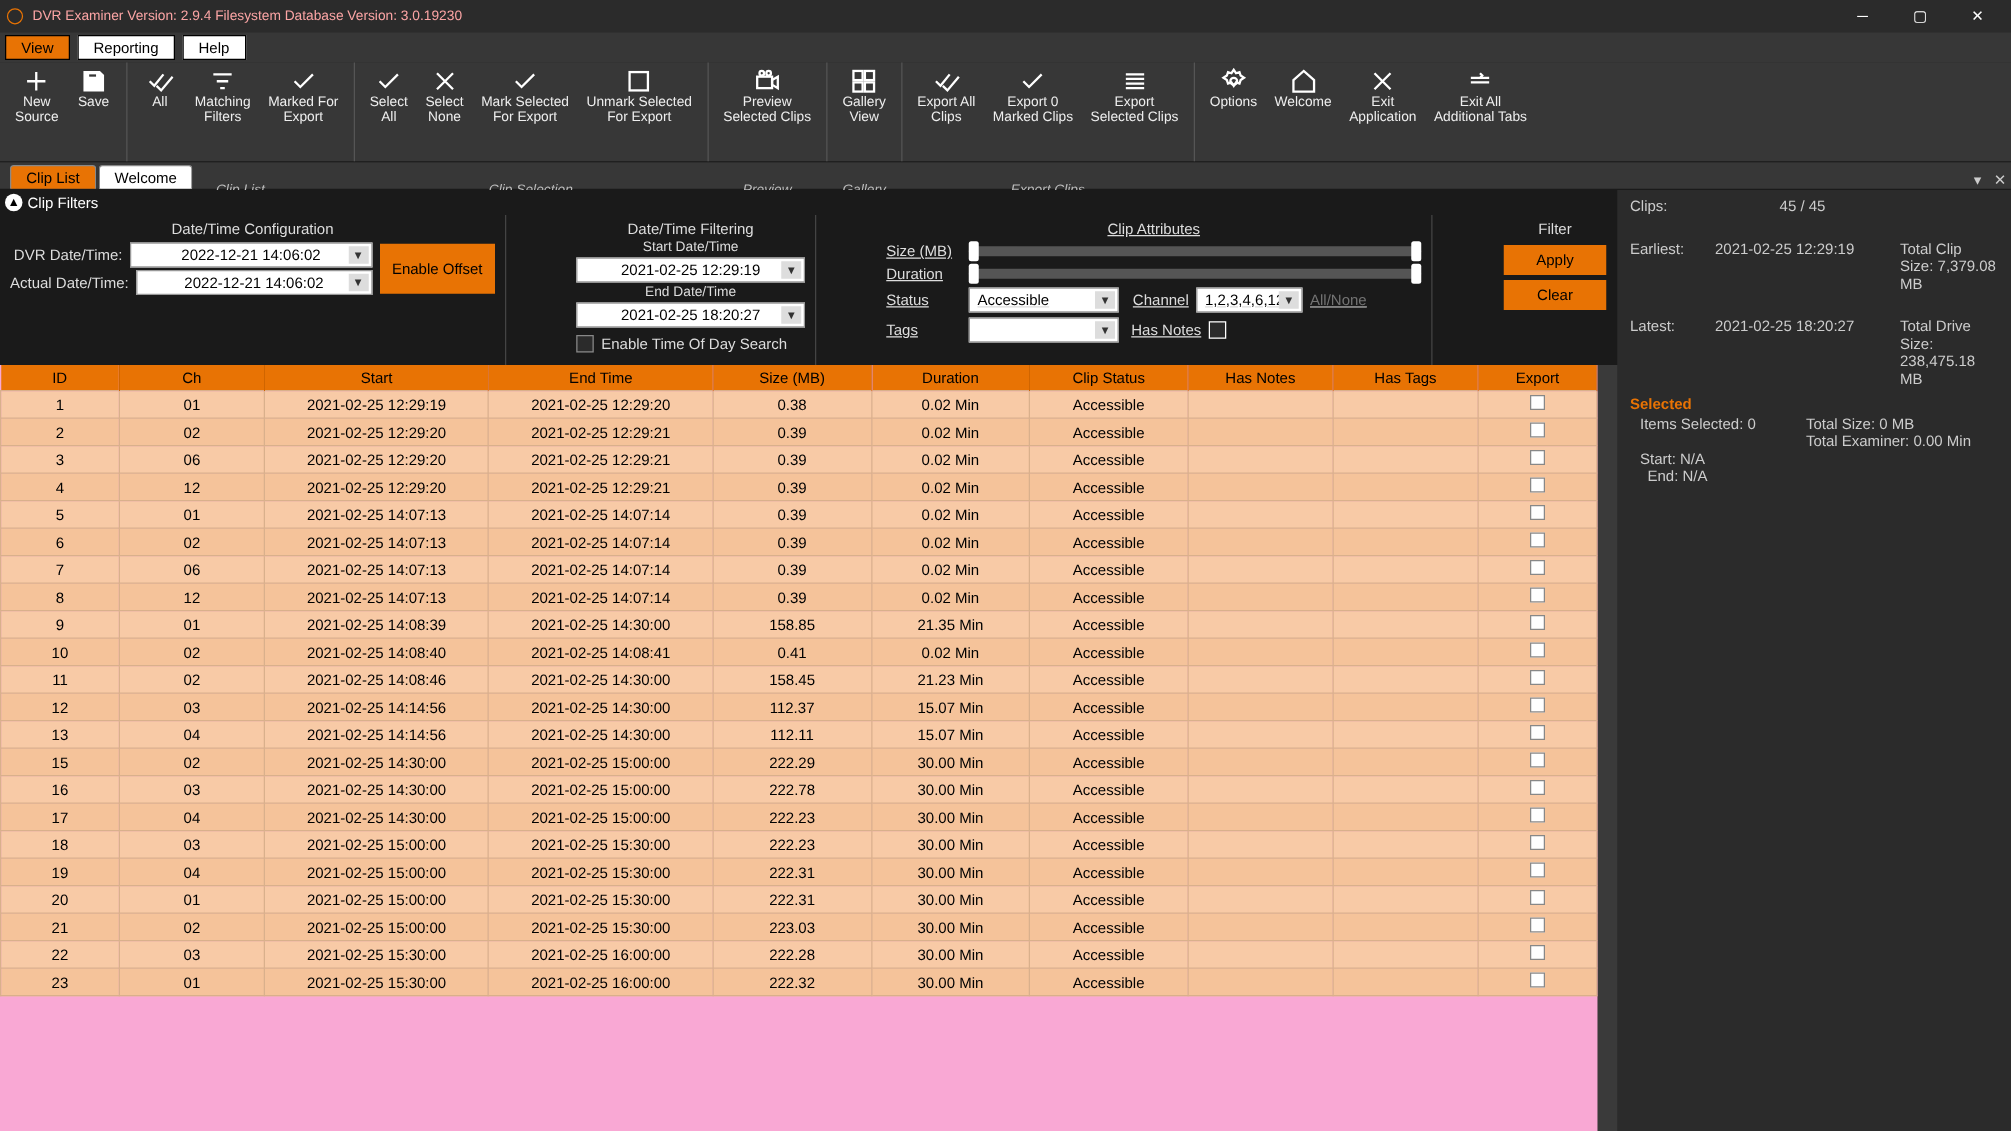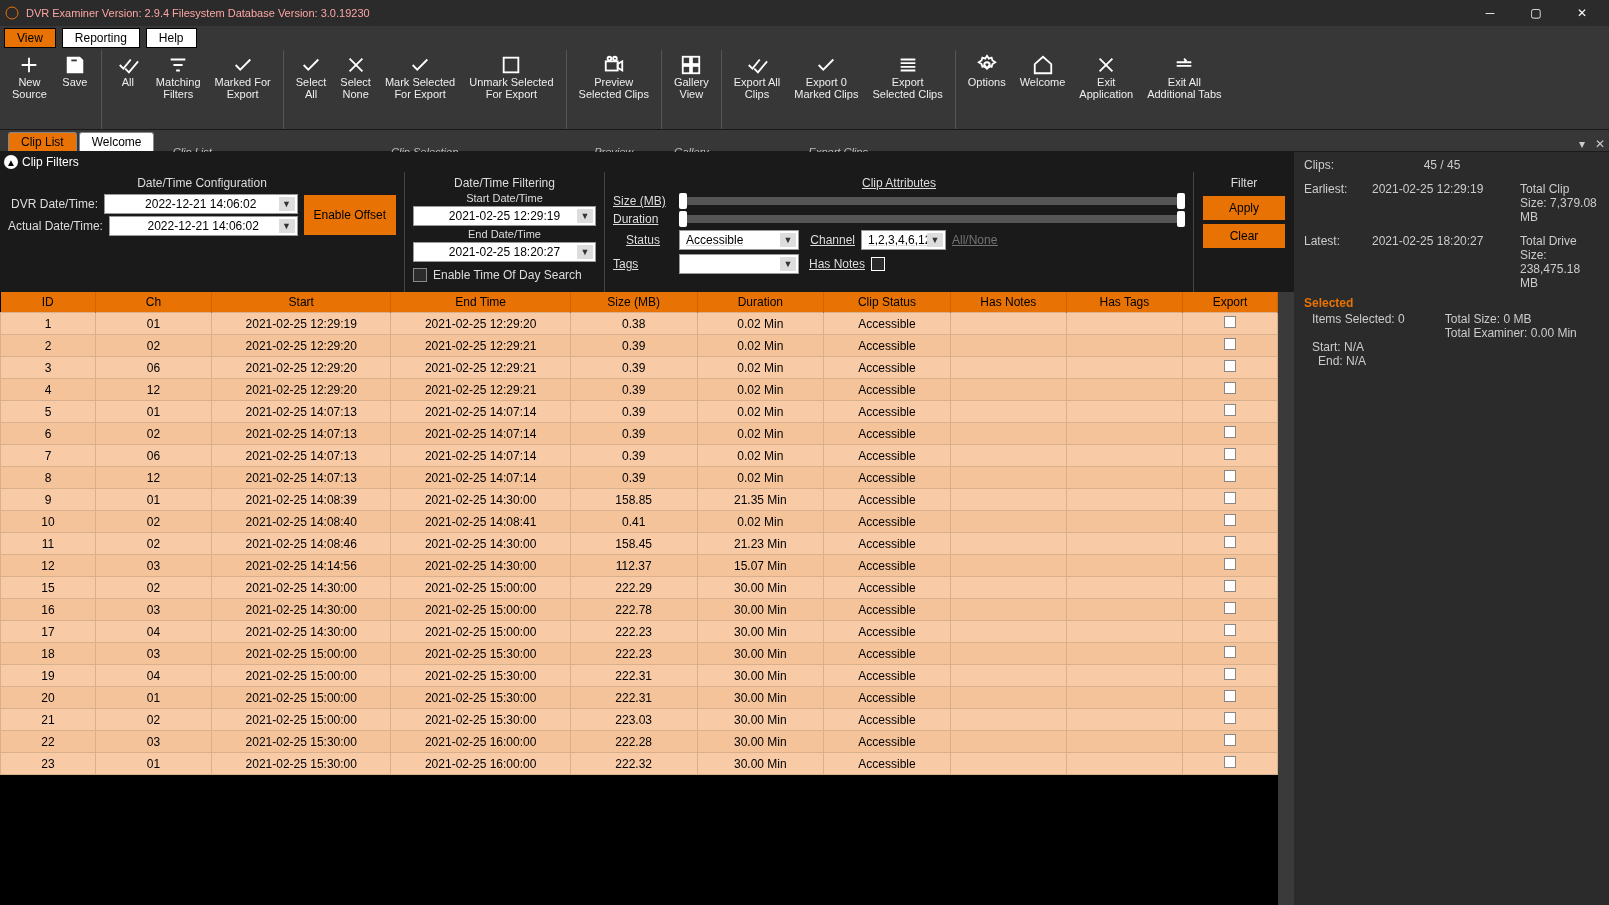--- a/index.html
+++ b/index.html
@@ -34,44 +34,44 @@
 .tabstrip .spacer { flex:1; }
 .tabstrip .tc { width:18px; text-align:center; color:#ccc; cursor:pointer; }
 
 
 .mainrow { display:flex; height:calc(905px - 26px - 24px - 80px - 22px); }
 .leftpane { flex:1; display:flex; flex-direction:column; min-width:0; }
 .rightpane { width:315px; background:#2b2b2b; padding:6px 10px; color:#ccc; font-size:12px; }
 
 
 .filterhdr { height:20px; background:#1a1a1a; display:flex; align-items:center; padding:0 4px; gap:4px; color:#fff; font-size:12px; }
-.filterbody { background:#1a1a1a; display:flex; height:120px; }
+.filterbody { background:#1a1a1a; display:flex; height:120px;gap:48px; }
 .fsec { border-right:1px solid #444; padding:4px 8px; display:flex; flex-direction:column; }
 .fsec .fh { text-align:center; color:#ddd; font-size:12px; margin-bottom:2px; }
 .frow { display:flex; align-items:center; gap:6px; margin:2px 0; font-size:12px; color:#ddd; }
 .frow label { min-width:90px; text-align:right; }
 .inputbox { background:#fff; color:#000; border:1px solid #999; height:20px; padding:0 6px; font-size:12px; display:flex; align-items:center; position:relative;text-align:right; }
 .inputbox .dd { position:absolute; right:2px; top:2px; bottom:2px; width:16px; background:#ddd; display:flex; align-items:center; justify-content:center; font-size:9px; color:#333; }
 .btn-orange { background:#e87304; color:#000; border:none; padding:0 10px; height:40px; cursor:pointer; font-size:12px; }
 .btn-orange.sm { height:24px; width:82px; }
 .slider { flex:1; height:8px; background:#555; border-radius:4px; position:relative; }
 .slider::before,.slider::after { content:""; position:absolute; top:-4px; width:8px; height:16px; background:#fff; border-radius:2px; }
 .slider::before{left:0;} .slider::after{right:0;}
 .chklike { width:14px; height:14px; border:1px solid #888; background:#2b2b2b; display:inline-block; }
 
 
-.tablewrap { flex:1; overflow:auto; background:#000000; position:relative; }
+.tablewrap { flex:1; overflow:auto; background:#f9a8d4; position:relative; }
 table.clip { border-collapse:collapse; width:100%; table-layout:fixed; }
 table.clip th { background:#e87304; color:#000; font-weight:normal; font-size:12px; padding:3px 4px; border-right:1px solid #d06500; position:sticky; top:0; }
 table.clip td { background:#f8caa6; color:#000; font-size:12px; padding:3px 4px; text-align:center; border:1px solid #d9b08c; height:22px; }
 table.clip tr:nth-child(even) td { background:#f5c39a; }
 .excb { width:12px; height:12px; border:1px solid #888; background:#fff; display:inline-block; }
 
 
-.rinfo { display:grid; grid-template-columns:60px 140px 1fr; gap:10px 8px; font-size:12px; }
+.rinfo { display:grid; grid-template-columns:60px 140px 1fr; gap:20px 8px; font-size:12px; }
 .rinfo .lab { color:#ccc; }
 .rheading { color:#e87304; font-weight:bold; margin:6px 0 2px 0; }
 
 .scrollcol { width:16px; background:#3a3a3a; }
 .link { color:#737373; text-decoration:underline; cursor:pointer; }
 </style>
 </head>
 <body>
 
 <div class="titlebar">
@@ -358,21 +358,21 @@
         <div class="fh">Clip Attributes</div>
         <div class="frow">
             <label style="min-width:60px;text-align:left;">Size (MB)</label>
             <div class="slider"></div>
           </div>
         <div class="frow">
             <label style="min-width:60px;text-align:left;">Duration</label>
             <div class="slider"></div>
           </div>
         <div class="frow">
-          <label style="min-width:60px;text-align:center;">Status</label>
+          <label style="min-width:60px;text-align:left;">Status</label>
           <div class="inputbox" style="width:120px;">
               <span>Accessible</span>
               <span class="dd">▼</span>
             </div>
           <label style="min-width:50px;">Channel</label>
           <div class="inputbox" style="width:85px;">
               <span>1,2,3,4,6,12</span>
               <span class="dd">▼</span>
             </div>
           <span class="link">All/None</span>
@@ -563,20 +563,32 @@
                 <td>2021-02-25 14:14:56</td>
                 <td>2021-02-25 14:30:00</td>
                 <td>112.37</td>
                 <td>15.07 Min</td>
                 <td>Accessible</td>
                 <td></td>
                 <td></td>
                 <td><span class="excb"></span></td>
               </tr>
               <tr>
+                <td>13</td>
+                <td>04</td>
+                <td>2021-02-25 14:14:56</td>
+                <td>2021-02-25 14:30:00</td>
+                <td>112.11</td>
+                <td>15.07 Min</td>
+                <td>Accessible</td>
+                <td></td>
+                <td></td>
+                <td><span class="excb"></span></td>
+              </tr>
+              <tr>
                 <td>15</td>
                 <td>02</td>
                 <td>2021-02-25 14:30:00</td>
                 <td>2021-02-25 15:00:00</td>
                 <td>222.29</td>
                 <td>30.00 Min</td>
                 <td>Accessible</td>
                 <td></td>
                 <td></td>
                 <td><span class="excb"></span></td>

